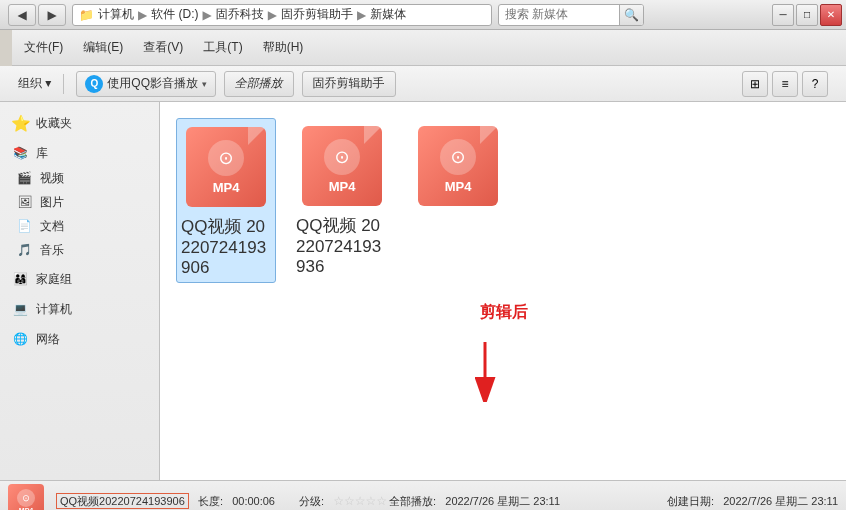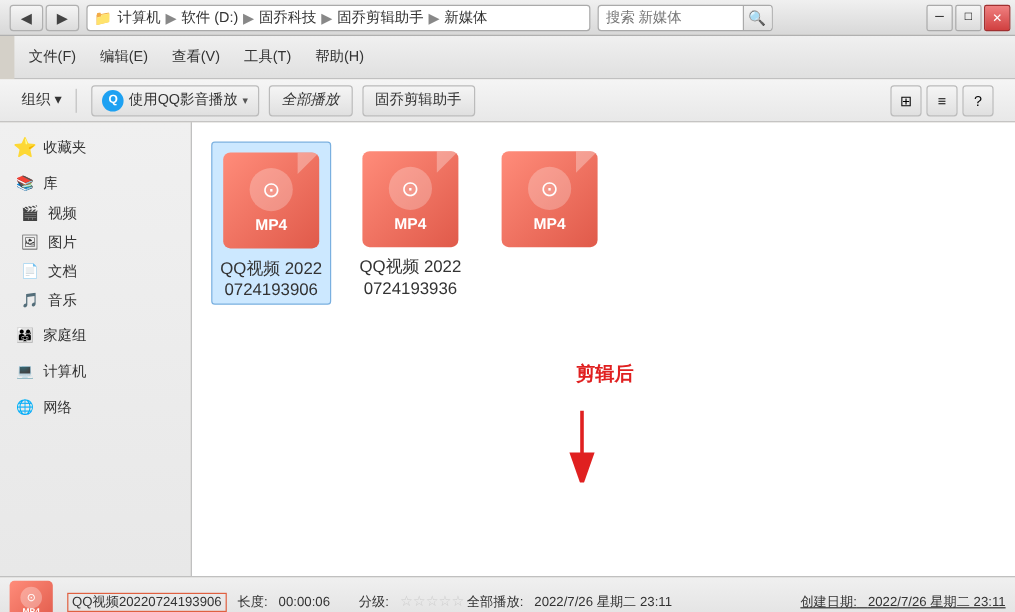--- a/index.html
+++ b/index.html
@@ -151,21 +151,21 @@
       content: '';
       position: absolute; top: 0; right: 0;
       border-left: 18px solid rgba(255,255,255,0.3); border-top: 0px; border-bottom: 18px solid transparent;
     }
     .file-video-icon {
       width: 36px; height: 36px; background: rgba(255,255,255,0.25);
       border-radius: 50%; display: flex; align-items: center; justify-content: center;
       font-size: 18px; color: white; margin-bottom: 4px;
     }
     .file-type-label { font-size: 13px; font-weight: bold; color: white; }
-    .file-name { font-size: 14px; color: #333; text-align: center; margin-top: 4px; word-break: break-all; }
+    .file-name { font-size: 17px; color: #333; margin-top: 4px; word-break: break-all; }
 
     
     .annotation-label {
       position: absolute;
       top: 200px; left: 320px;
       font-size: 16px; font-weight: bold; color: #e02020;
     }
     .annotation-arrow {
       position: absolute;
       top: 240px; left: 305px;
@@ -190,21 +190,21 @@
       width: 18px; height: 18px; background: rgba(255,255,255,0.3);
       border-radius: 50%; display: flex; align-items: center; justify-content: center;
       font-size: 9px; color: white;
     }
     .status-file-icon .sfi-lbl { font-size: 7px; font-weight: bold; color: white; }
     .status-info { flex: 1; display: flex; gap: 24px; align-items: center; flex-wrap: wrap; }
     .status-info-col { display: flex; gap: 2px; }
     .status-field { font-size: 11px; color: #333; }
     .status-highlight { border: 1px solid #e06040; padding: 1px 3px; display: inline; }
     .stars { color: #ccc; font-size: 12px; }
-    .status-right { display: flex; flex-direction: column; gap: 2px; font-size: 11px; color: #333; text-align: right; text-decoration: underline; }
+    .status-right { display: flex; flex-direction: column; gap: 2px; font-size: 11px; color: #333; text-align: right; }
   </style>
 </head>
 <body>
 
 <div class="titlebar">
   <div class="titlebar-left">
     <div class="nav-btns">
       <div class="nav-btn">◀</div>
       <div class="nav-btn">▶</div>
     </div>

